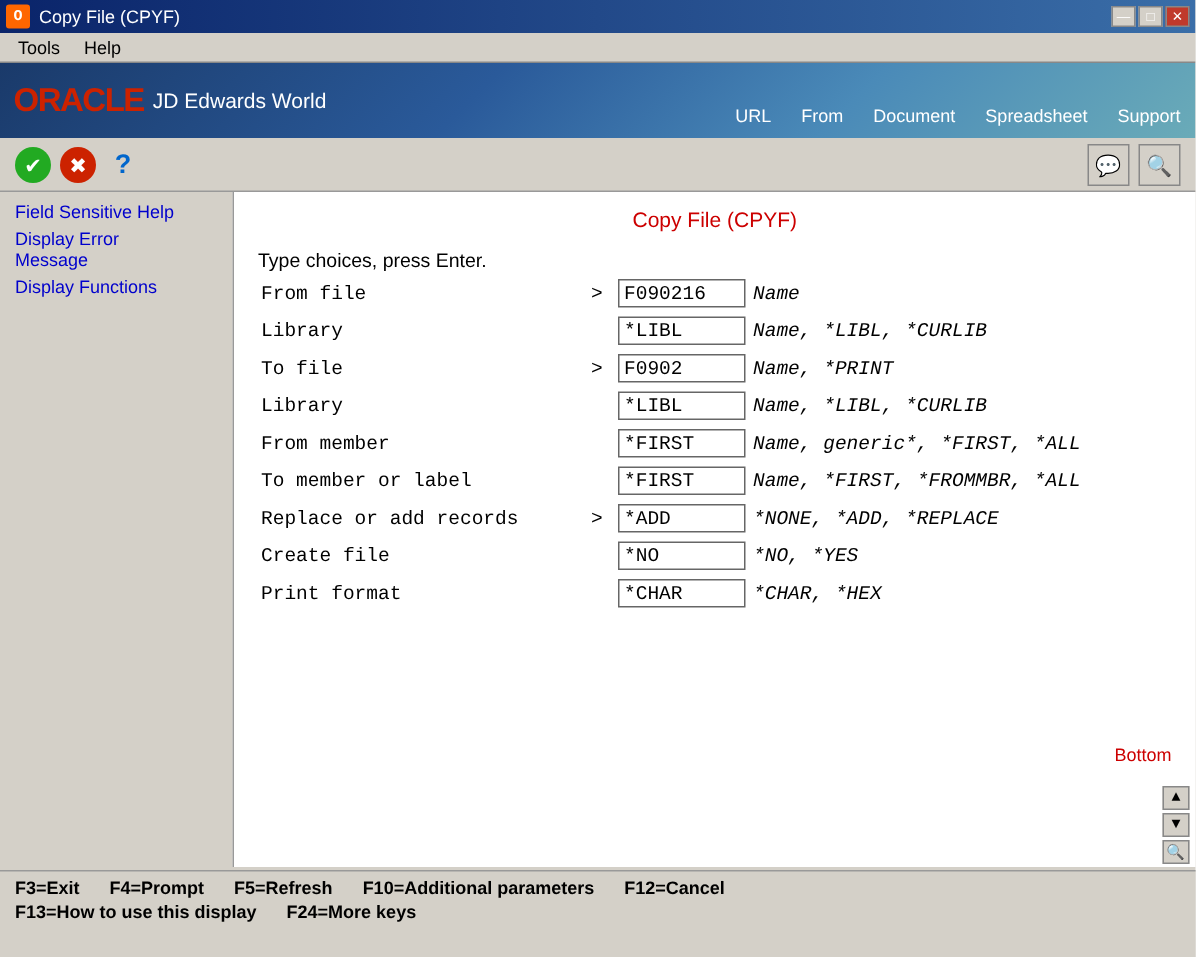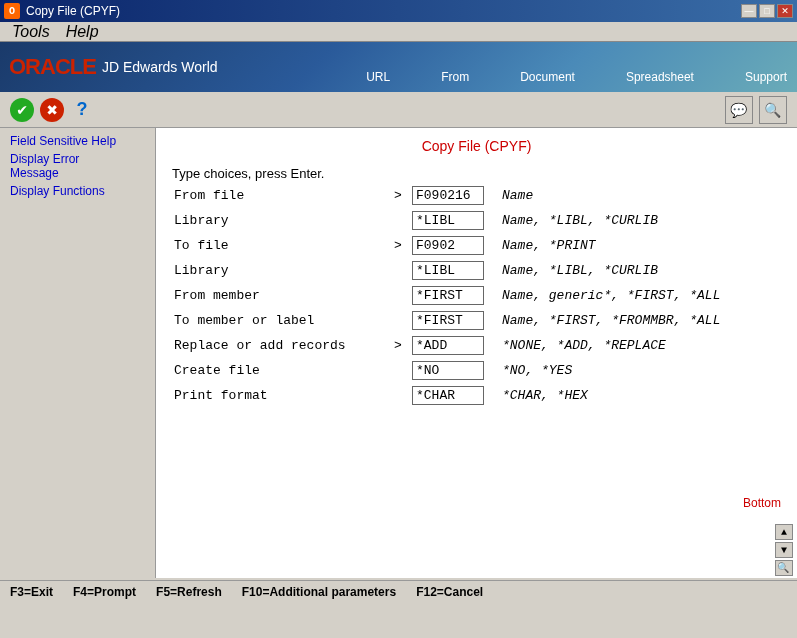--- a/index.html
+++ b/index.html
@@ -36,25 +36,24 @@
     
     #menu-bar {
       background: #d4d0c8;
       height: 20px;
       display: flex;
       align-items: center;
       padding: 0 4px;
       border-bottom: 1px solid #888;
     }
     #menu-bar span {
-      font-size: 16px;
+      font-size: 12px;
       font-family: Arial, sans-serif;
       padding: 0 8px;
       cursor: pointer;
-      font-style: italic;
     }
 
     
     #oracle-header {
       background: linear-gradient(135deg, #1a3a6a 0%, #2a5a9a 40%, #4a8ab8 70%, #6aabb8 100%);
       height: 50px;
       display: flex;
       align-items: center;
       padding: 0 9px;
       position: relative;
@@ -82,21 +81,20 @@
       bottom: 8px;
       display: flex;
       gap: 20px;
     }
     #nav-links a {
       color: white;
       font-size: 12px;
       font-family: Arial, sans-serif;
       text-decoration: none;
       cursor: pointer;
-      margin-left: 31px;
     }
 
     
     #toolbar {
       background: #d4d0c8;
       height: 36px;
       display: flex;
       align-items: center;
       padding: 0 10px;
       gap: 6px;
@@ -181,21 +179,21 @@
     .arrow-col { width: 18px; color: black; }
     .input-col { width: 90px; }
     .hint-col { color: black; font-size: 12px; font-style: italic; }
 
     .form-input {
       border: 1px solid #666;
       background: white;
       font-family: 'Courier New', Courier, monospace;
       font-size: 13px;
       padding: 1px 3px;
-      width: 72px;
+      width: 85px;
     }
 
     .bottom-status {
       position: absolute;
       right: 16px;
       bottom: 68px;
       color: #cc0000;
       font-size: 12px;
       font-family: Arial, sans-serif;
     }
@@ -358,13 +356,17 @@
 </div>
 
 <div id="fkey-bar">
   <div class="fkey-row">
     <span class="fkey">F3=Exit</span>
     <span class="fkey">F4=Prompt</span>
     <span class="fkey">F5=Refresh</span>
     <span class="fkey">F10=Additional parameters</span>
     <span class="fkey">F12=Cancel</span>
   </div>
+  <div class="fkey-row">
+    <span class="fkey">F13=How to use this display</span>
+    <span class="fkey">F24=More keys</span>
+  </div>
 </div>
 
 </body></html>

